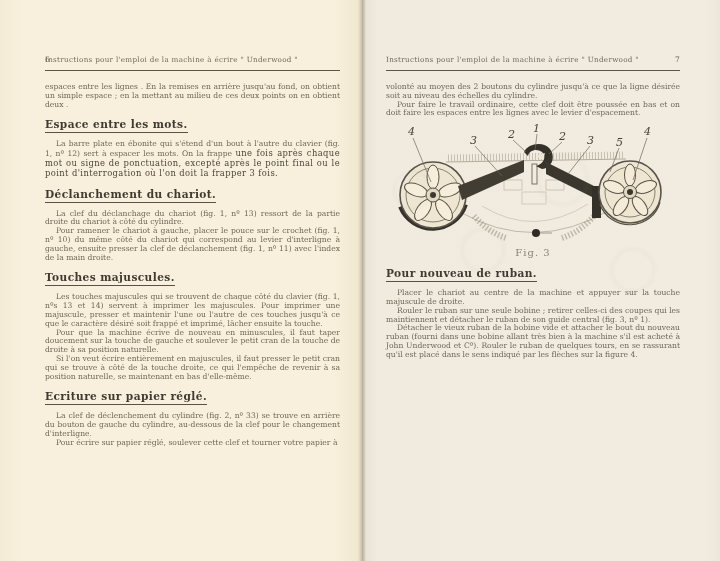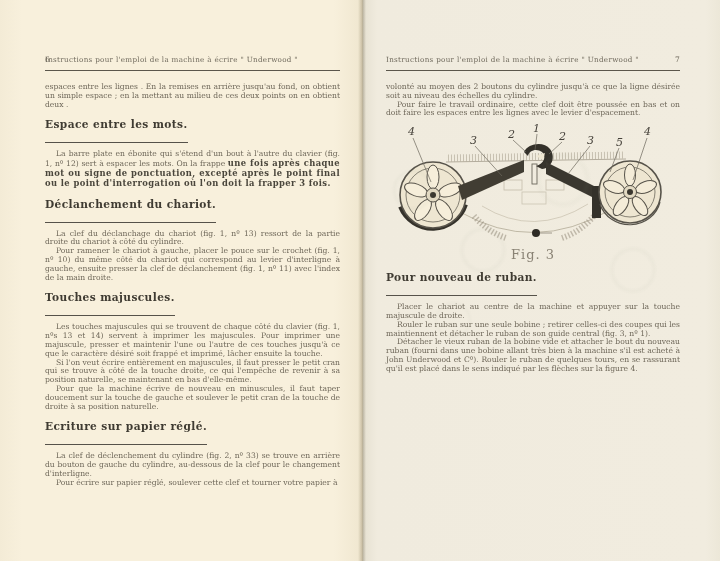--- a/index.html
+++ b/index.html
@@ -39,32 +39,32 @@
   .page-left .pg-header .num{left:0;}
   .page-right .pg-header .num{right:0;}
   .header-rule{border:none;border-top:1.3px solid #5b564b;margin:3px 0 12px 0;}
 
   p.body{
     margin:0;font-size:7.6px;line-height:8.8px;color:#6e6759;
     text-align:justify;text-indent:11px;
   }
   p.no-indent{text-indent:0;}
   .bold-note{
-    font-weight:bold;font-size:8.4px;letter-spacing:.4px;color:#4a463c;
+    font-weight:normal;font-size:8.4px;letter-spacing:.4px;color:#4a463c;
   }
   h2.section-heading{
     margin:10px 0 7px 0;font-size:10.6px;line-height:11px;font-weight:bold;
     color:#3f3b32;letter-spacing:.4px;
   }
   h2.section-heading .hd{
-    display:inline-block;border-bottom:1px solid #56524a;padding-bottom:12px;
+    display:inline-block;border-bottom:1px solid #56524a;padding-bottom:2px;
   }
   .figure-block{text-align:center;margin:4px 0 0 0;}
   .fig-caption{
-    display:block;font-size:13px;color:#8a8375;
+    display:block;font-size:10px;color:#8a8375;
     letter-spacing:1px;margin:1px 0 3px 0;
   }
   svg text.fig-num{
     font-family:"DejaVu Serif","Liberation Serif",serif;
     font-size:11px;fill:#45413a;font-style:italic;
   }
 </style>
 </head>
 <body>
 
@@ -87,22 +87,22 @@
     <h2 class="section-heading">
       <span class="hd">Déclanchement du chariot.</span>
     </h2>
     <p class="body">La clef du déclanchage du chariot (fig. 1, nº 13) ressort de la partie droite du chariot à côté du cylindre.</p>
     <p class="body">Pour ramener le chariot à gauche, placer le pouce sur le crochet (fig. 1, nº 10) du même côté du chariot qui correspond au levier d'interligne à gauche, ensuite presser la clef de déclanchement (fig. 1, nº 11) avec l'index de la main droite.</p>
 
     <h2 class="section-heading">
       <span class="hd">Touches majuscules.</span>
     </h2>
     <p class="body">Les touches majuscules qui se trouvent de chaque côté du clavier (fig. 1, nºs 13 et 14) servent à imprimer les majuscules. Pour imprimer une majuscule, presser et maintenir l'une ou l'autre de ces touches jusqu'à ce que le caractère désiré soit frappé et imprimé, lâcher ensuite la touche.</p>
+    <p class="body">Pour que la machine écrive de nouveau en minuscules, il faut taper doucement sur la touche de gauche et soulever le petit cran de la touche de droite à sa position naturelle.</p>
     <p class="body">Si l'on veut écrire entièrement en majuscules, il faut presser le petit cran qui se trouve à côté de la touche droite, ce qui l'empêche de revenir à sa position naturelle, se maintenant en bas d'elle-même.</p>
-    <p class="body">Pour que la machine écrive de nouveau en minuscules, il faut taper doucement sur la touche de gauche et soulever le petit cran de la touche de droite à sa position naturelle.</p>
 
     <h2 class="section-heading">
       <span class="hd">Ecriture sur papier réglé.</span>
     </h2>
     <p class="body">La clef de déclenchement du cylindre (fig. 2, nº 33) se trouve en arrière du bouton de gauche du cylindre, au-dessous de la clef pour le changement d'interligne.</p>
     <p class="body">Pour écrire sur papier réglé, soulever cette clef et tourner votre papier à</p>
   </div>
 
   <div class="page page-right">
     <div class="ghost"></div>

